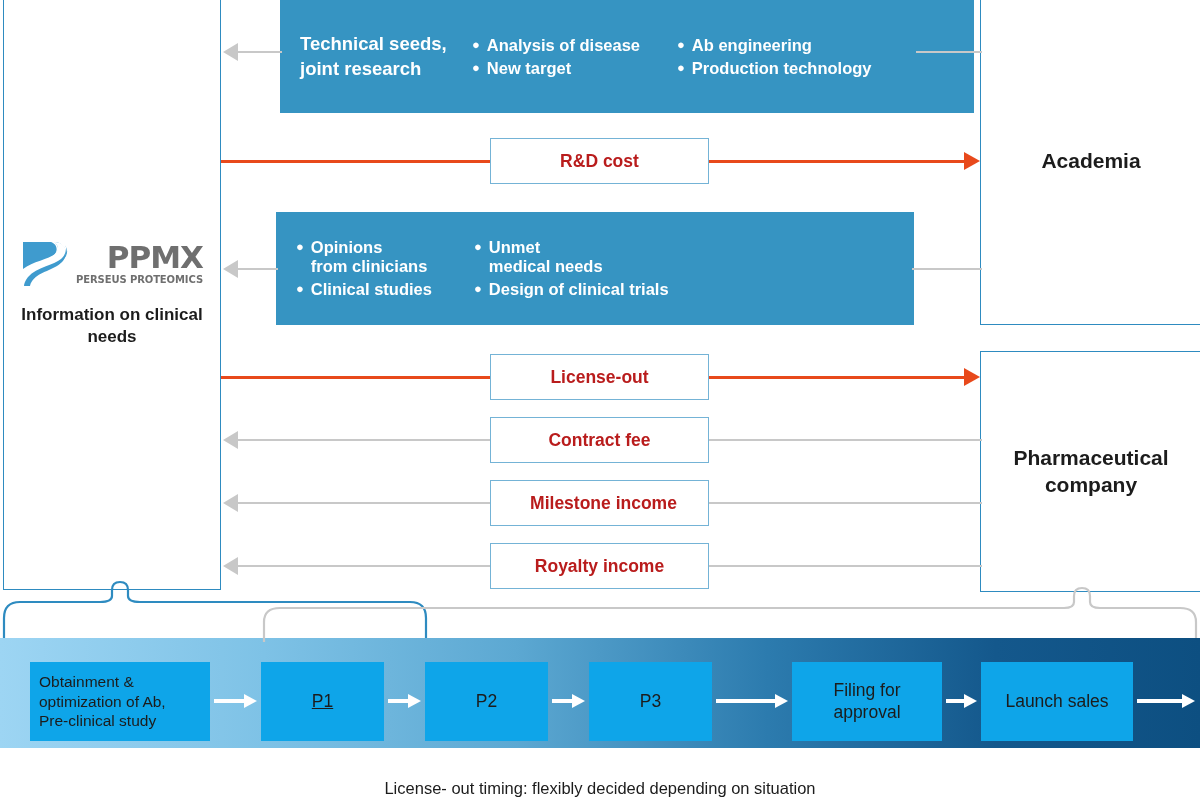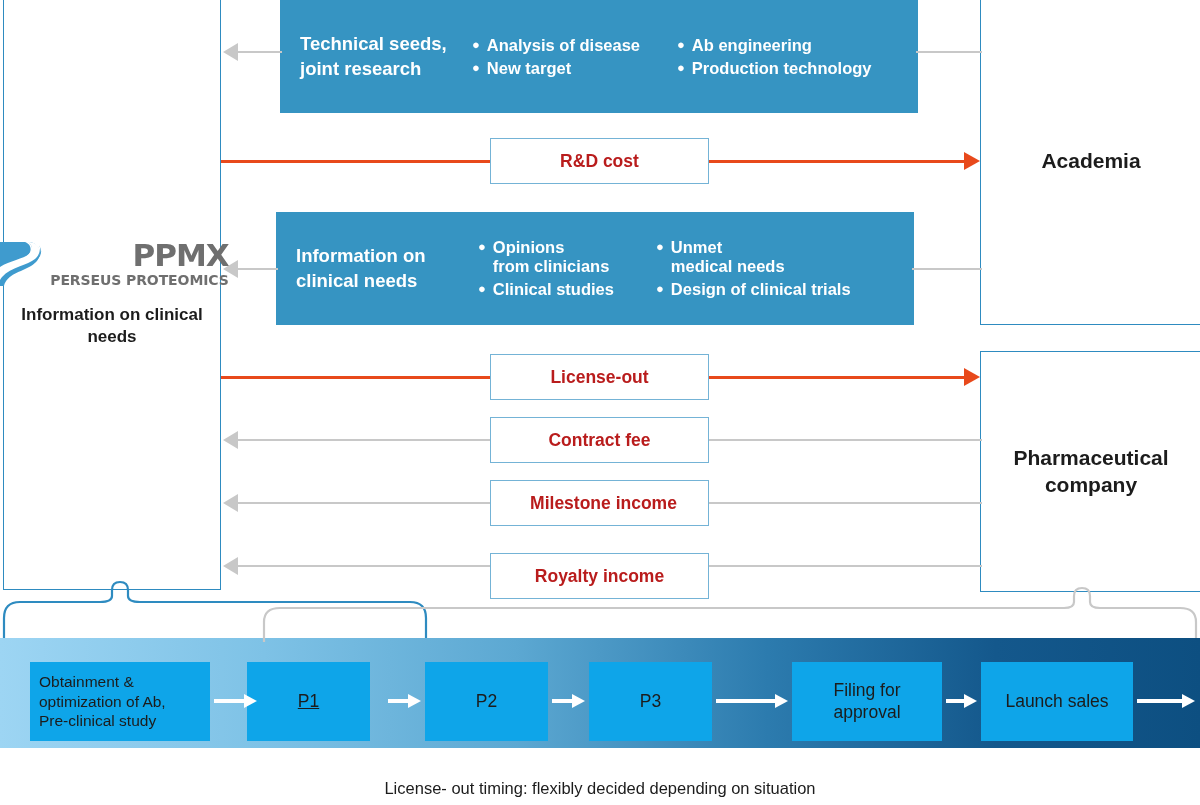--- a/index.html
+++ b/index.html
@@ -31,21 +31,21 @@
     flex-direction: column; justify-content: center;
   }
   .logo-wrap { display: flex; align-items: center; gap: 5px; margin-bottom: 16px; text-align: right; }
   .logo-mark { width: 50px; height: 48px; display: block; }
   .logo-text { display: flex; flex-direction: column; align-items: stretch; }
   .logo-ppmx {
     font-size: 31px; font-weight: bold; color: #6f6f6f;
     letter-spacing: -1px; line-height: .92; font-family: "DejaVu Sans", sans-serif;
   }
   .logo-sub {
-    font-size: 14px; font-weight: bold; color: #6f6f6f;
+    font-size: 10px; font-weight: bold; color: #6f6f6f;
     letter-spacing: -0.1px; margin-top: 2px; font-family: "DejaVu Sans", sans-serif;
     white-space: nowrap;
   }
   #ppmx-caption {
     font-size: 17px; font-weight: bold; color: #1c1c1c;
     text-align: center; line-height: 1.28;
   }
 
   
   #academia-panel { left: 980px; top: -2px; width: 222px; height: 327px; }
@@ -62,41 +62,41 @@
   .info-title {
     font-size: 18.5px; font-weight: bold; line-height: 1.3;
     white-space: pre-line; flex: 0 0 auto;
   }
   .info-cols { display: flex; flex: 1; }
   .info-col { display: flex; flex-direction: column; justify-content: center; gap: 4px; }
   .info-li { display: flex; align-items: flex-start; gap: 7px; font-size: 16.5px; font-weight: bold; line-height: 1.14; }
   .bullet { font-size: 13px; line-height: 1.35; flex: 0 0 auto; }
   .li-text { white-space: pre-line; }
 
-  #seeds-block { left: 280px; top: 0px; width: 638px; height: 113px; }
+  #seeds-block { left: 280px; top: 0px; width: 694px; height: 113px; }
   #seeds-block .info-title { width: 172px; }
   #seeds-block .info-col:nth-child(1) { width: 205px; }
 
   #needs-block { left: 276px; top: 212px; width: 638px; height: 113px; }
   #needs-block .info-title { width: 182px; }
   #needs-block .info-col:nth-child(1) { width: 178px; }
 
   
   .mid-box {
     position: absolute; left: 490px; width: 219px; height: 46px;
     background: #ffffff; border: 1.5px solid #74B3D6;
     display: flex; align-items: center; justify-content: center;
     font-size: 17.5px; font-weight: bold; color: #b91c1c;
     z-index: 4;
   }
   #box-rd        { top: 138px; }
   #box-license   { top: 354px; }
   #box-contract  { top: 417px; }
   #box-milestone { top: 480px; padding-left: 8px; }
-  #box-royalty   { top: 543px; margin-top: 10px; }
+  #box-royalty   { top: 543px; }
 
   
   .line { position: absolute; height: 2px; z-index: 1; }
   .line.gray   { background: #c8c8c8; }
   .line.orange { background: #E8491B; height: 3px; }
 
   .arrowhead { position: absolute; width: 0; height: 0; z-index: 2; }
   .arrow-left-gray {
     border-top: 9px solid transparent; border-bottom: 9px solid transparent;
     border-right: 15px solid #c8c8c8;
@@ -221,22 +221,20 @@
         </div>
         <div class="info-li">
           <span class="bullet">●</span>
           <span class="li-text">Production technology</span>
         </div>
       </div>
     </div>
   </div>
 
   <div class="info-block" id="needs-block">
-    <div class="info-title">Information on
-clinical needs</div>
     <div class="info-cols">
       <div class="info-col">
         <div class="info-li">
           <span class="bullet">●</span>
           <span class="li-text">Opinions
 from clinicians</span>
         </div>
         <div class="info-li">
           <span class="bullet">●</span>
           <span class="li-text">Clinical studies</span>
@@ -269,21 +267,21 @@
     <path d="M1196 78 L1196 62 Q1196 48 1180 48 L1100 48 Q1090 48 1090 42 L1090 36 Q1090 28 1082 28 Q1074 28 1074 36 L1074 42 Q1074 48 1064 48 L280 48 Q264 48 264 62 L264 82" fill="none" stroke="#c8c8c8" stroke-width="2.2"></path>
   </svg>
 
   <div id="pipeline"></div>
 
   <div class="stage-box left" style="left:30px;  width:180px;">
       <span class="stage-text">Obtainment &amp;
 optimization of Ab,
 Pre-clinical study</span>
     </div>
-  <div class="stage-box center" style="left:247px; width:123px;text-decoration:underline;">
+  <div class="stage-box center" style="left:261px; width:123px;text-decoration:underline;">
       <span class="stage-text">P1</span>
     </div>
   <div class="stage-box center" style="left:425px; width:123px;">
       <span class="stage-text">P2</span>
     </div>
   <div class="stage-box center" style="left:589px; width:123px;">
       <span class="stage-text">P3</span>
     </div>
   <div class="stage-box center" style="left:792px; width:150px;">
       <span class="stage-text">Filing for

